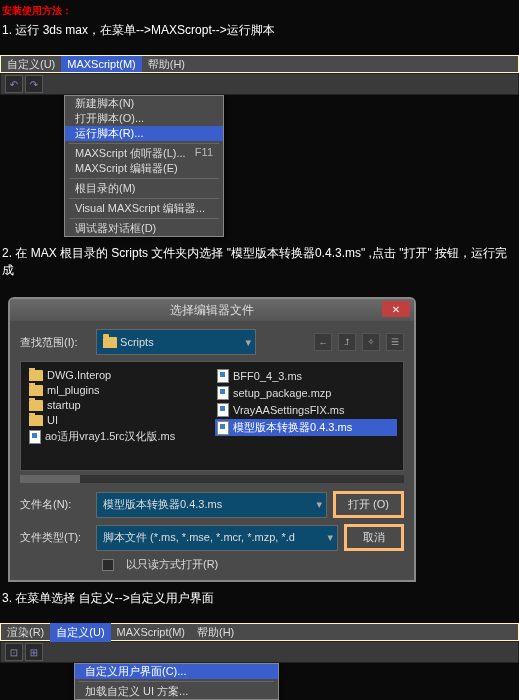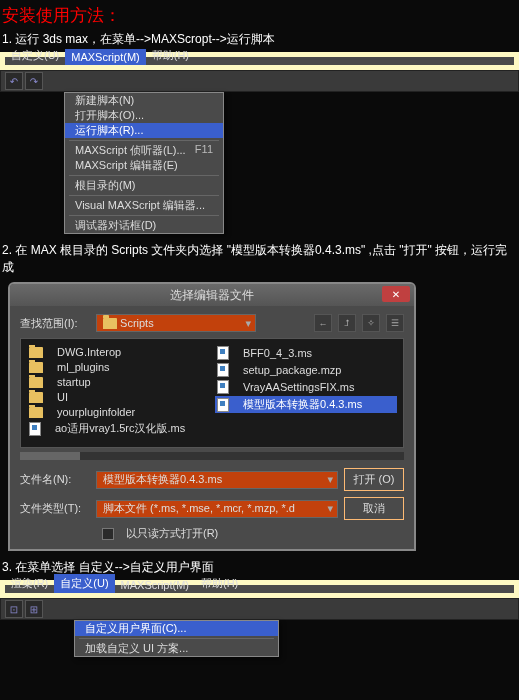--- a/index.html
+++ b/index.html
@@ -1,22 +1,22 @@
 <!DOCTYPE html>
 <html><head>
 <meta charset="utf-8">
 <style>
 * { margin: 0; padding: 0; box-sizing: border-box; font-family: "Microsoft YaHei", SimSun, Arial, sans-serif; }
 body { background: #0a0a0a; width: 519px; height: 700px; overflow: hidden; font-size: 12px; }
-.red-title { color: #ff0000; font-weight: normal; font-size: 17px; padding: 4px 2px 2px; }
-.step-text { color: #ffffff; font-size: 12px; padding: 2px 2px 4px; }
+.red-title { color: #ff0000; font-weight: bold; font-size: 10px; padding: 4px 2px 2px; }
+.step-text { color: #ffffff; font-size: 12px; padding: 2px 2px 16px; }
 .section { margin-bottom: 6px; }
 
 
-.menubar { display: flex; background: #4a4a4a; height: 18px; align-items: flex-end; border: 5px solid #fef9c3; }
+.menubar { display: flex; background: #4a4a4a; height: 18px; align-items: center; border: 1px solid #fef9c3; }
 .menu-item { color: #ddd; padding: 2px 6px; font-size: 11px; cursor: default; }
 .menu-item.highlight { background: #3a5fcd; color: #fff; }
 
 
 .toolbar-stub { background: #3a3a3a; height: 22px; border: 1px solid #222; display: flex; align-items: center; padding: 0 4px; gap: 2px; }
 .tool-icon { width: 18px; height: 18px; background: #2a2a2a; border: 1px solid #555; display: flex; align-items: center; justify-content: center; color: #88c; font-size: 10px; }
 
 
 .dropdown { background: #4a4a4a; border: 1px solid #888; width: 160px; position: relative; margin-left: 64px; box-shadow: 2px 2px 4px rgba(0,0,0,0.5); }
 .dropdown-wide { width: 205px; margin-left: 74px; }
@@ -25,36 +25,36 @@
 .dd-sep { height: 1px; background: #666; margin: 2px 4px; }
 .dd-shortcut { color: #bbb; }
 
 
 .dialog { background: #4a4a4a; border: 2px solid #888; border-radius: 6px 6px 0 0; margin: 2px 6px 0 8px; width: 408px; }
 .dlg-title { background: linear-gradient(#6a6a6a,#555); height: 22px; display: flex; align-items: center; justify-content: center; color: #ddd; font-size: 12px; position: relative; border-radius: 4px 4px 0 0; }
 .dlg-close { position: absolute; right: 4px; top: 2px; width: 28px; height: 16px; background: #c04040; border-radius: 2px; color: #fff; display: flex; align-items: center; justify-content: center; font-size: 10px; }
 .dlg-body { padding: 8px 10px; }
 .dlg-row { display: flex; align-items: center; gap: 6px; margin-bottom: 6px; }
 .dlg-label { color: #ddd; font-size: 11px; width: 70px; }
-.combo { flex: 1; background: #c2410c; border: 1px solid #666; height: 18px; display: flex; align-items: center; padding: 0 6px; color: #ddd; font-size: 11px; position: relative; }
+.combo { flex: 1; background: #0c4a6e; border: 1px solid #666; height: 18px; display: flex; align-items: center; padding: 12px 6px; color: #ddd; font-size: 11px; position: relative; }
 .combo::after { content: "▾"; position: absolute; right: 4px; color: #aaa; }
 .ico-btn { width: 18px; height: 18px; background: #3a3a3a; border: 1px solid #555; display: flex; align-items: center; justify-content: center; color: #aaa; font-size: 9px; }
 
 .file-area { display: flex; gap: 6px; background: #1a1a1a; border: 1px solid #555; padding: 6px; height: 110px; }
 .file-col { flex: 1; display: flex; flex-direction: column; gap: 1px; }
-.file-item { display: flex; align-items: center; gap: 14px; color: #ddd; font-size: 11px; padding: 1px 2px; white-space: nowrap; overflow: hidden; }
+.file-item { display: flex; align-items: center; gap: 4px; color: #ddd; font-size: 11px; padding: 1px 2px; white-space: nowrap; overflow: hidden; }
 .file-item.sel { background: #3a5fcd; color: #fff; }
 .folder-ico { width: 14px; height: 11px; background: #e8c060; border-radius: 1px 1px 0 0; flex-shrink: 0; position: relative; }
 .folder-ico::before { content: ""; position: absolute; top: -3px; left: 0; width: 6px; height: 3px; background: #e8c060; border-radius: 1px 1px 0 0; }
 .script-ico { width: 12px; height: 14px; background: #fff; border: 1px solid #888; flex-shrink: 0; position: relative; }
 .script-ico::after { content: ""; position: absolute; top: 2px; left: 2px; width: 5px; height: 5px; background: #4080c0; }
 .scroll-track { height: 8px; background: #333; margin-top: 4px; position: relative; }
 .scroll-thumb { position: absolute; left: 0; width: 60px; height: 8px; background: #666; }
 
-.btn { background: #4a4a4a; border: 1px solid #fdba74; color: #ddd; padding: 3px 5px; font-size: 11px; min-width: 60px; text-align: center; }
+.btn { background: #4a4a4a; border: 3px solid #fdba74; color: #ddd; padding: 3px 12px; font-size: 11px; min-width: 60px; text-align: center; }
 .chk-row { display: flex; align-items: center; gap: 12px; margin-left: 82px; margin-top: 4px; }
 .chk { width: 12px; height: 12px; border: 1px solid #777; background: #2a2a2a; }
 
 
 .s1-wrap { position: relative; }
 .s3-wrap { position: relative; }
 </style>
 </head>
 <body>
 
@@ -136,24 +136,20 @@
             </div>
             <div class="file-item">
               <span class="folder-ico"></span>
               <span>startup</span>
             </div>
             <div class="file-item">
               <span class="folder-ico"></span>
               <span>UI</span>
             </div>
             <div class="file-item">
-              <span class="folder-ico"></span>
-              <span>yourpluginfolder</span>
-            </div>
-            <div class="file-item">
               <span class="script-ico"></span>
               <span>ao适用vray1.5rc汉化版.ms</span>
             </div>
           </div>
         <div class="file-col" id="files-right">
             <div class="file-item">
               <span class="script-ico"></span>
               <span>BFF0_4_3.ms</span>
             </div>
             <div class="file-item">

